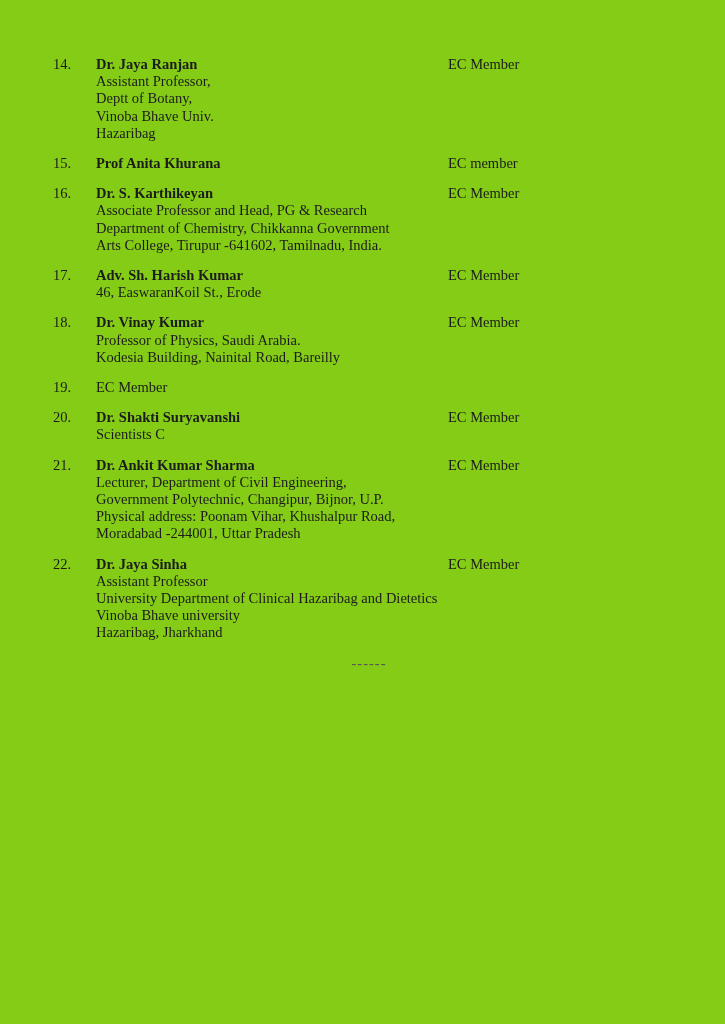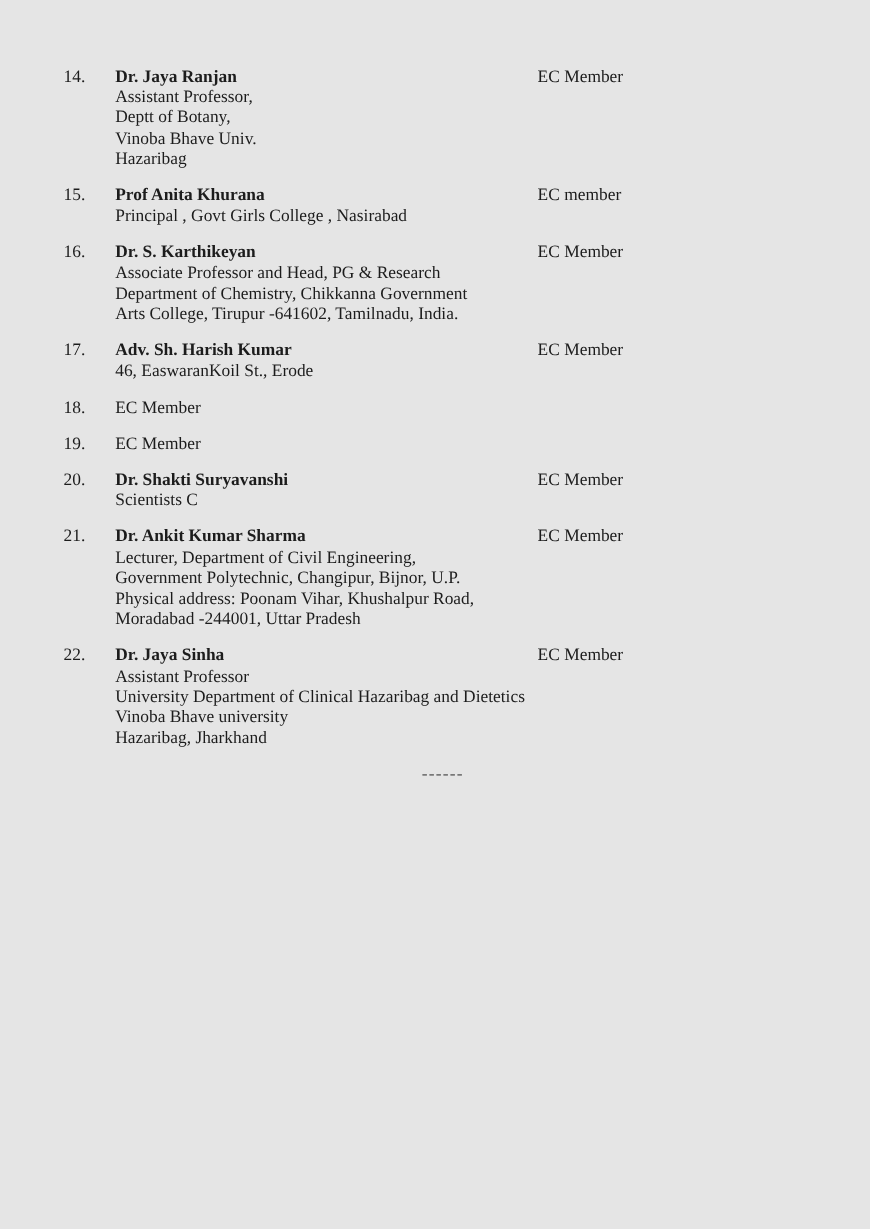--- a/index.html
+++ b/index.html
@@ -13,21 +13,21 @@
     font-family: "Liberation Serif", "DejaVu Serif", serif;
     color: #1c1c1c;
     overflow: hidden;
   }
   .page {
     position: absolute;
     left: 0; top: 0;
     width: 725px;
     height: 1024px;
     padding: 56px 40px 0 53px;
-    background: #e5e5e5;
+    background: #84cc16;
   }
   .member-list { width: 100%; }
   .entry {
     display: flex;
     align-items: flex-start;
     margin-bottom: 13px;
     font-size: 14.5px;
     line-height: 17.2px;
   }
   .entry .num {
@@ -67,21 +67,20 @@
           <div class="detail-line">Vinoba Bhave Univ.</div>
           <div class="detail-line">Hazaribag</div>
         </div>
     <div class="role">EC Member</div>
   </div>
 
   <div class="entry">
     <div class="num">15.</div>
     <div class="body">
       <div class="name">Prof Anita Khurana</div>
-    <div class="detail-line">Principal , Govt Girls College , Nasirabad</div>
         </div>
     <div class="role">EC member</div>
   </div>
 
   <div class="entry">
     <div class="num">16.</div>
     <div class="body">
       <div class="name">Dr. S. Karthikeyan</div>
     <div class="detail-line">Associate Professor and Head, PG &amp; Research</div>
           <div class="detail-line">Department of Chemistry, Chikkanna Government</div>
@@ -94,20 +93,25 @@
     <div class="num">17.</div>
     <div class="body">
       <div class="name">Adv. Sh. Harish Kumar</div>
     <div class="detail-line">46, EaswaranKoil St., Erode</div>
         </div>
     <div class="role">EC Member</div>
   </div>
 
   <div class="entry">
     <div class="num">18.</div>
+    <div class="body">
+      <div class="name">Dr. Vinay Kumar</div>
+    <div class="detail-line">Professor of Physics, Saudi Arabia.</div>
+          <div class="detail-line">Kodesia Building, Nainital Road, Bareilly</div>
+        </div>
     <div class="role">EC Member</div>
   </div>
 
   <div class="entry">
     <div class="num">19.</div>
     <div class="role">EC Member</div>
   </div>
 
   <div class="entry">
     <div class="num">20.</div>

